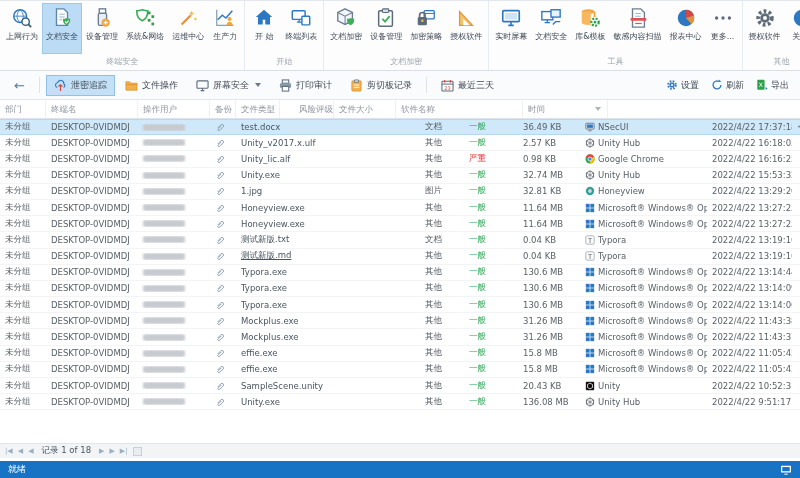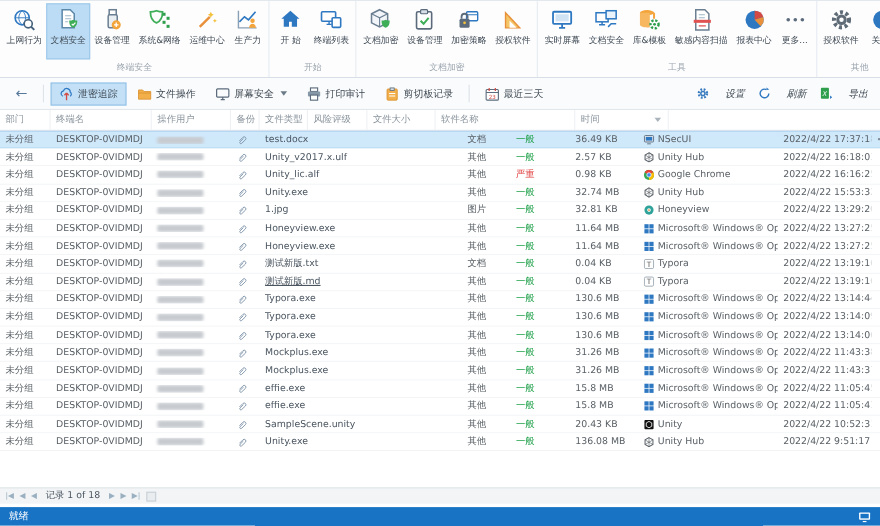--- a/index.html
+++ b/index.html
@@ -20,21 +20,21 @@
 
   
   .toolbar{height:29px;flex:0 0 29px;display:flex;align-items:center;background:#fafbfc;border-bottom:1px solid #e2e7ec;padding:0 6px;box-sizing:border-box;gap:2px;}
   .backbtn{font-size:13px;color:#55779a;padding:0 8px;cursor:pointer;}
   .tsep{width:1px;height:16px;background:#dde3e8;margin:0 4px;}
   .tbtn{display:flex;align-items:center;gap:4px;padding:3px 7px;font-size:9px;color:#3f4a54;cursor:pointer;border:1px solid transparent;box-sizing:border-box;white-space:nowrap;}
   .tbtn.sel{background:#c3e0f7;border-color:#93c1e6;}
   .tbtn svg{width:13px;height:13px;display:block;}
   .caret{width:0;height:0;border-left:3px solid transparent;border-right:3px solid transparent;border-top:4px solid #6b7a87;margin-left:2px;}
   .tspacer{flex:1;}
-  .tact{display:flex;align-items:center;gap:14px;font-size:9px;color:#3f4a54;padding:2px 5px;cursor:pointer;white-space:nowrap;font-style:italic;}
+  .tact{display:flex;align-items:center;gap:3px;font-size:9px;color:#3f4a54;padding:2px 5px;cursor:pointer;white-space:nowrap;}
   .tact svg{width:12px;height:12px;display:block;}
 
   
   .ghead{height:19px;flex:0 0 19px;display:flex;border-bottom:1px solid #dde3e8;background:#fff;box-sizing:border-box;}
   .hc{font-size:8.5px;color:#8a949d;line-height:18px;padding-left:5px;box-sizing:border-box;border-right:1px solid #eef1f4;white-space:nowrap;overflow:hidden;display:flex;align-items:center;gap:3px;cursor:pointer;}
   .hfilter{width:0;height:0;border-left:3.5px solid transparent;border-right:3.5px solid transparent;border-top:4px solid #aab4bd;margin-left:auto;margin-right:6px;}
   .gbody{flex:0 0 auto;}
   .tr{display:flex;height:16.2px;align-items:center;border-bottom:1px solid #f2f4f6;box-sizing:border-box;cursor:pointer;background:#fff;}
   .tr.sel{background:#cfe8fa;border-top:1px solid #b5d9f2;border-bottom:1px solid #b5d9f2;}
   .td{font-size:8.5px;color:#596066;padding-left:5px;box-sizing:border-box;white-space:nowrap;overflow:hidden;display:flex;align-items:center;gap:3px;}
@@ -401,21 +401,21 @@
       </div>
       <div class="hc" style="width: 72px; flex: 0 0 72px;">
         <span>操作用户</span>
       </div>
       <div class="hc" style="width: 26px; flex: 0 0 26px;">
         <span>备份</span>
       </div>
       <div class="hc" style="width: 44px; flex: 0 0 44px;">
         <span>文件类型</span>
       </div>
-      <div class="hc" style="width: 54px; flex: 0 0 54px;">
+      <div class="hc" style="width: 54px; flex: 0 0 54px; justify-content: flex-end;">
         <span>风险评级</span>
       </div>
       <div class="hc" style="width: 62px; flex: 0 0 62px;">
         <span>文件大小</span>
       </div>
       <div class="hc" style="width: 127px; flex: 0 0 127px;">
         <span>软件名称</span>
       </div>
       <div class="hc" style="width: 85px; flex: 0 0 85px; justify-content: flex-end;">
         <span>时间</span>

